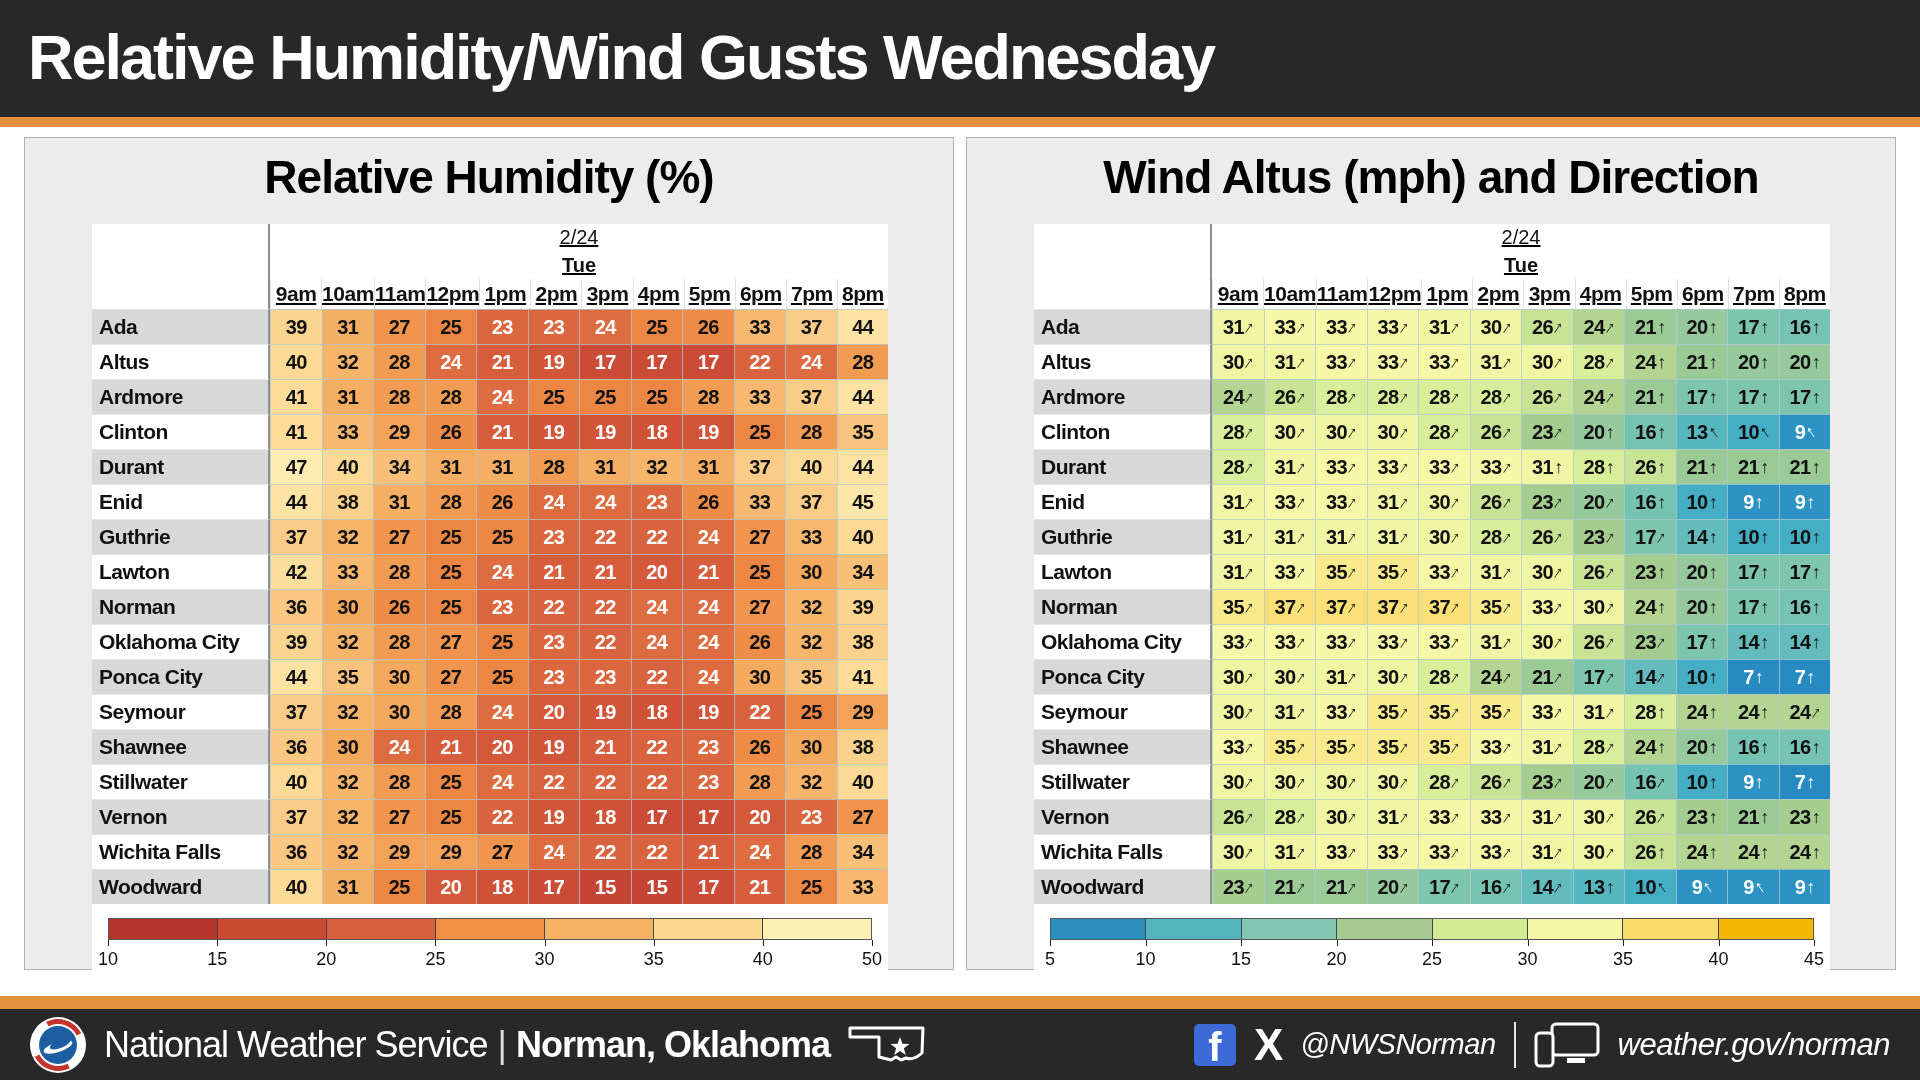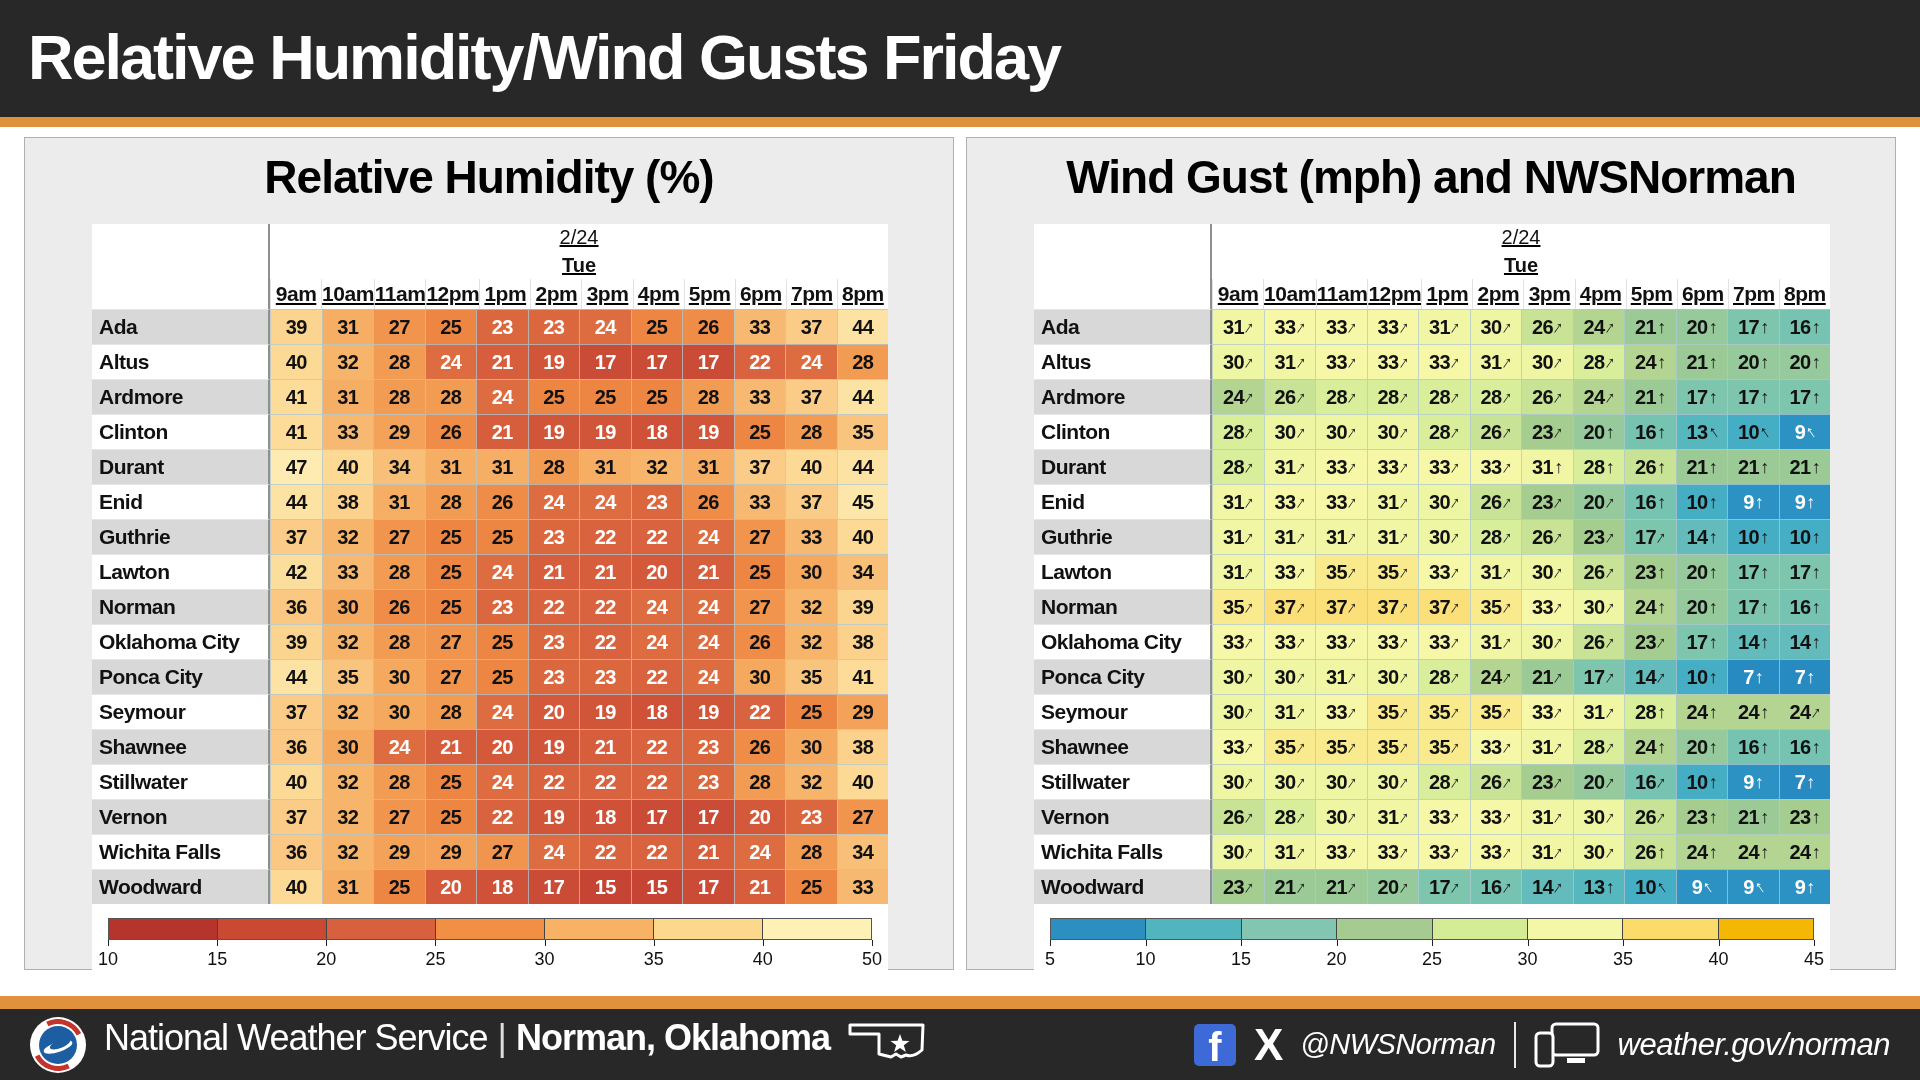--- a/index.html
+++ b/index.html
@@ -73,21 +73,21 @@
   .tick{position:absolute;top:0;width:1px;height:6px;background:#222;}
   .slabels{position:relative;height:24px;margin:0 16px;}
   .slabel{position:absolute;top:2px;transform:translateX(-50%);font-size:18px;color:#111;}
   
   .footer-orange{position:absolute;left:0;top:996px;width:1920px;height:13px;}
   .footer{
     position:absolute;left:0;top:1009px;width:1920px;height:71px;background:#282828;
     display:flex;align-items:center;justify-content:space-between;
     padding:0 30px;box-sizing:border-box;color:#fff;
   }
-  .f-left{display:flex;gap:18px;}
+  .f-left{display:flex;align-items:center;gap:18px;}
   .f-right{display:flex;align-items:center;gap:18px;}
   .nws-logo{position:relative;width:56px;height:56px;border-radius:50%;background:#fff;flex:0 0 auto;}
   .nws-ring{position:absolute;inset:2px;border-radius:50%;border:5px solid transparent;
     border-top-color:#c5342c;border-bottom-color:#c5342c;transform:rotate(18deg);}
   .nws-inner{position:absolute;inset:9px;border-radius:50%;background:#1d5da2;overflow:hidden;}
   .nws-swoosh{position:absolute;left:4px;top:16px;width:30px;height:10px;background:#fff;
     border-radius:50%;transform:rotate(-18deg);}
   .nws-swoosh2{position:absolute;left:10px;top:14px;width:22px;height:8px;background:#1d5da2;
     border-radius:50%;transform:rotate(-22deg);}
   .org-line{font-size:36px;letter-spacing:-1px;white-space:nowrap;}
@@ -100,21 +100,21 @@
   }
   .x-icon{font-size:44px;font-weight:bold;color:#fff;line-height:1;letter-spacing:-1px;}
   .handle{font-style:italic;font-size:29px;letter-spacing:-0.5px;}
   .vdiv{width:2px;height:46px;background:#e8e8e8;}
   .site{font-style:italic;font-size:31px;letter-spacing:-0.5px;}
 </style>
 </head>
 <body>
 
 <div class="top-header">
-  <div class="main-title">Relative Humidity/Wind Gusts Friday</div>
+  <div class="main-title">Relative Humidity/Wind Gusts Wednesday</div>
 </div>
 <div class="orange-strip" style="background: rgb(224, 145, 60);"></div>
 
 <div class="panel panel-left">
   <div class="panel-title">Relative Humidity (%)</div>
   <div class="tablewrap" id="table-0">
       <div class="hrow hrow1">
         <div class="hspacer"></div>
         <div class="hcenter">2/24</div>
       </div>
@@ -826,21 +826,21 @@
         <div class="slabel" style="left: 42.8571%;">25</div>
         <div class="slabel" style="left: 57.1429%;">30</div>
         <div class="slabel" style="left: 71.4286%;">35</div>
         <div class="slabel" style="left: 85.7143%;">40</div>
         <div class="slabel" style="left: 100%;">50</div>
       </div>
     </div>
 </div>
 
 <div class="panel panel-right">
-  <div class="panel-title">Wind Gust (mph) and NWSNorman</div>
+  <div class="panel-title">Wind Altus (mph) and Direction</div>
   <div class="tablewrap" id="table-1">
       <div class="hrow hrow1">
         <div class="hspacer"></div>
         <div class="hcenter">2/24</div>
       </div>
       <div class="hrow hrow2">
         <div class="hspacer"></div>
         <div class="hcenter bold">Tue</div>
       </div>
       <div class="hrow hrow3">

